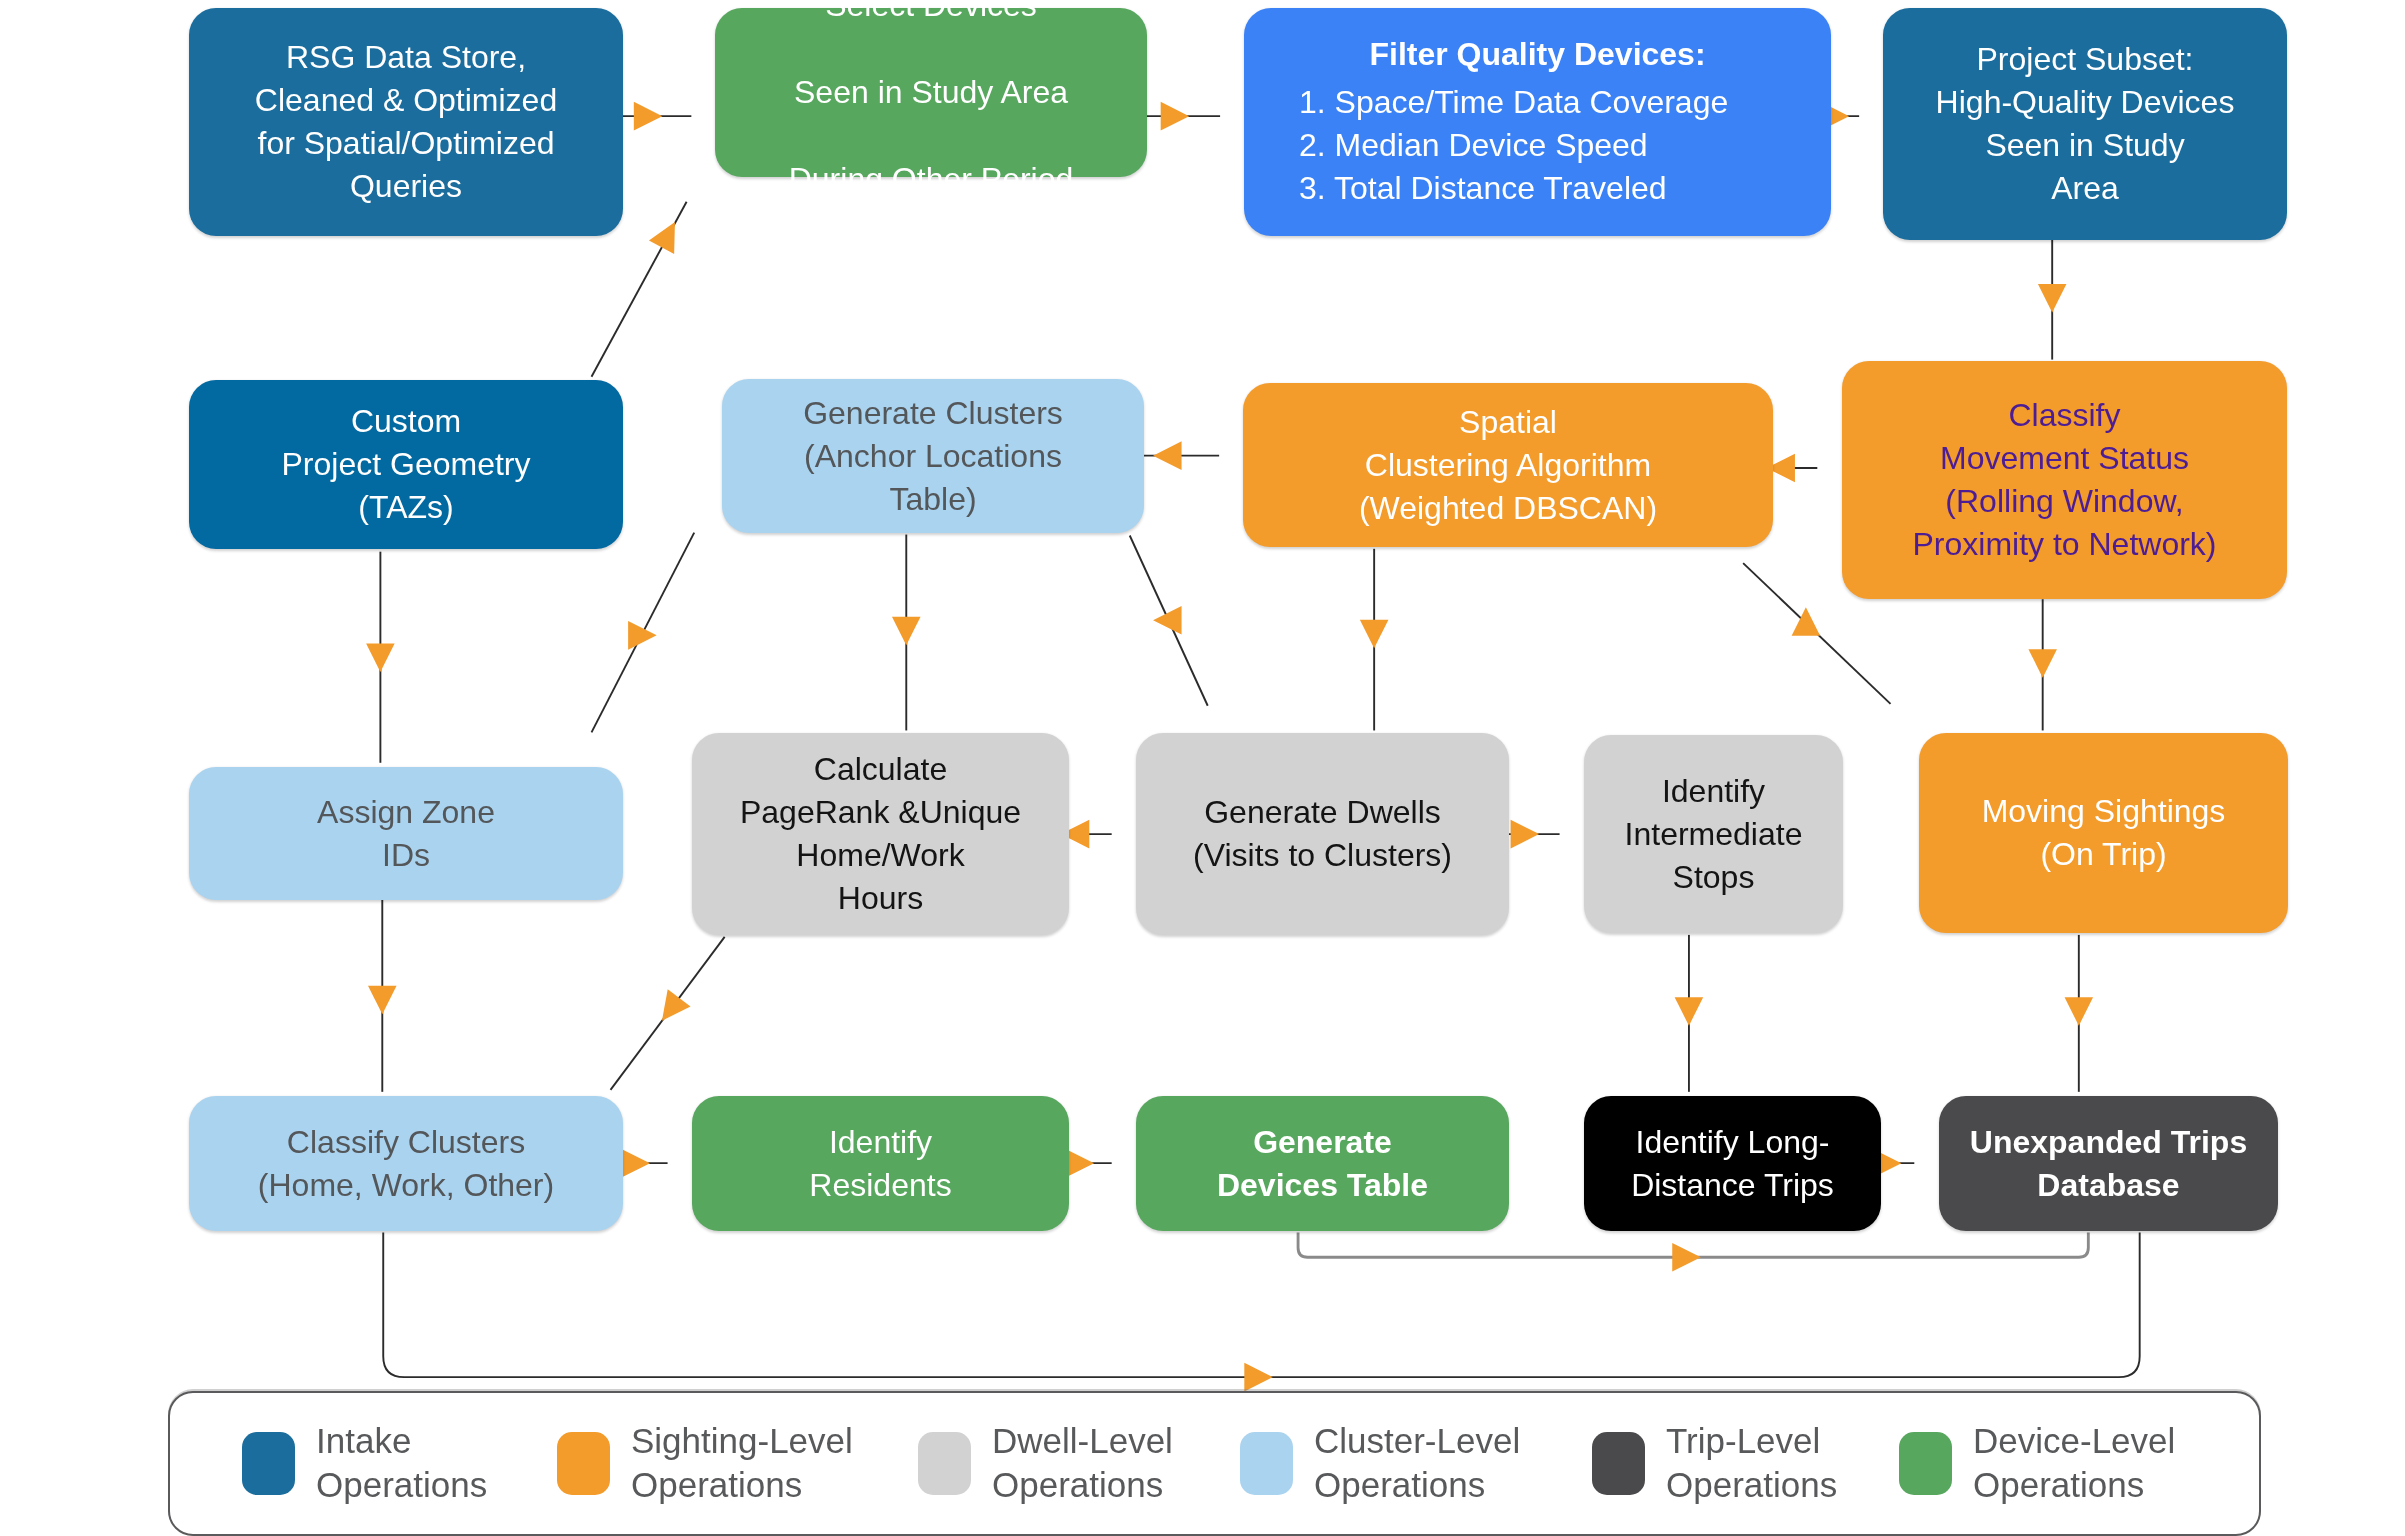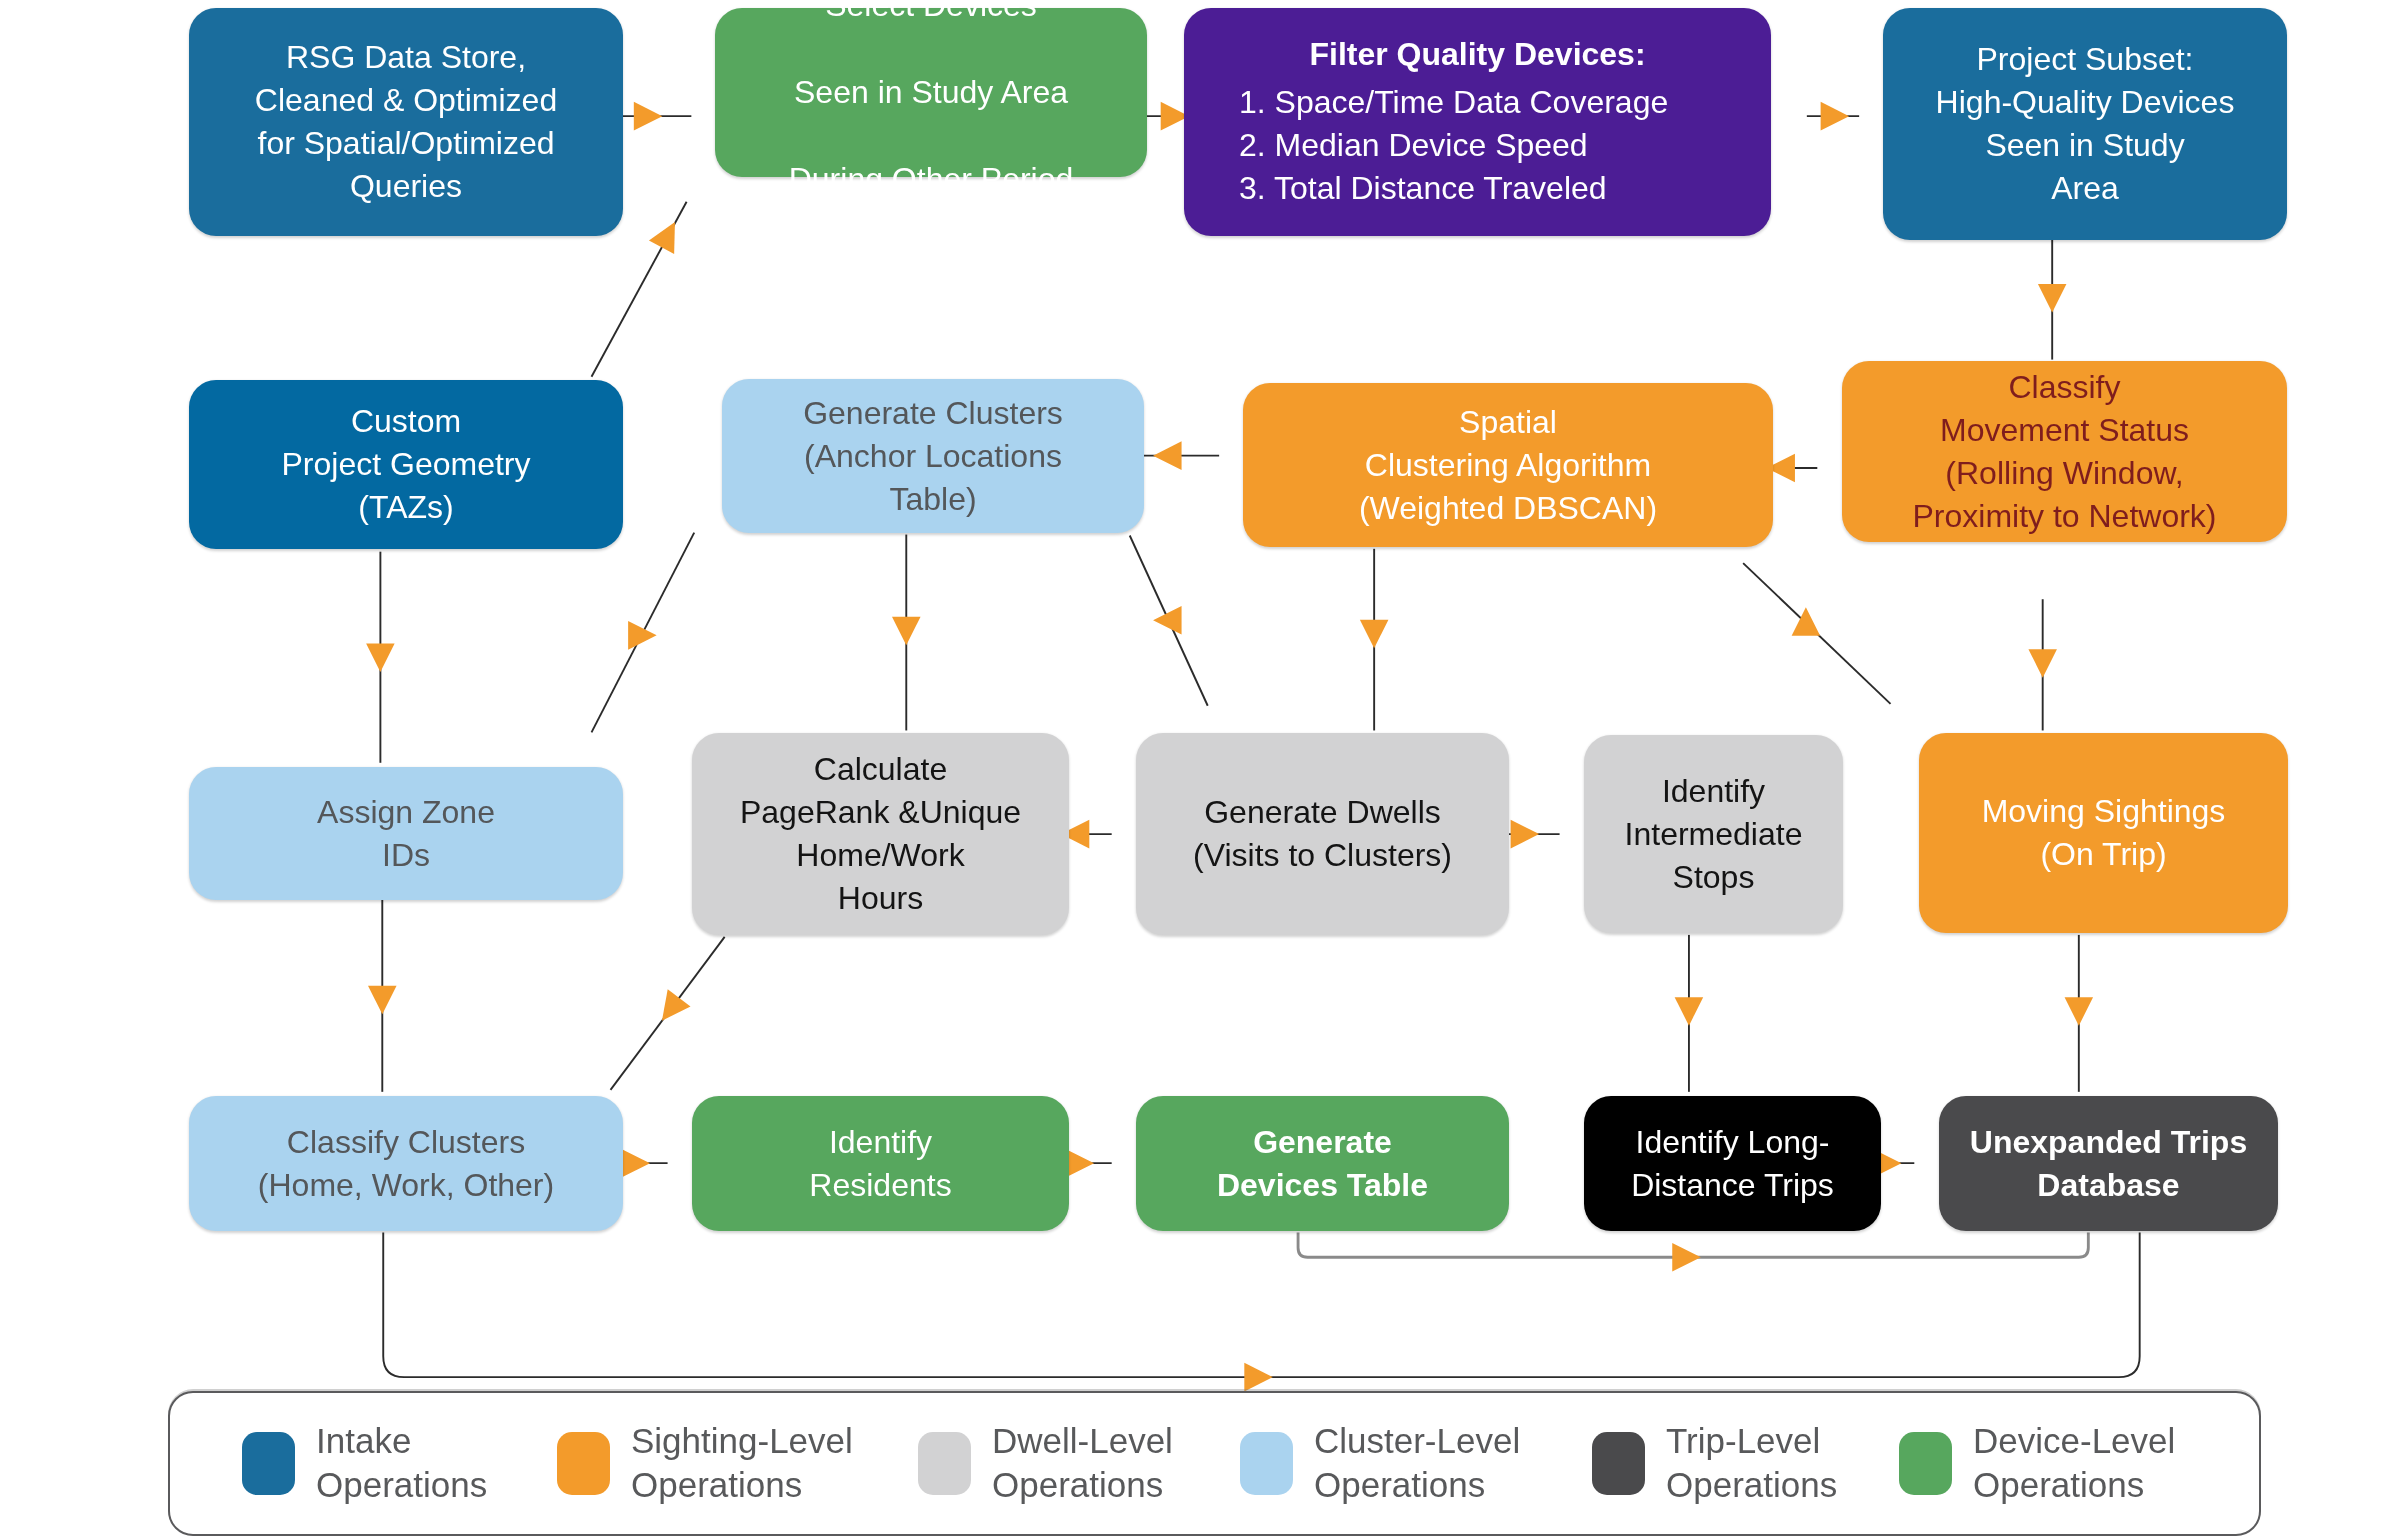--- a/index.html
+++ b/index.html
@@ -154,21 +154,21 @@
         <span class="nline">RSG Data Store,</span>
         <span class="nline">Cleaned &amp; Optimized</span>
         <span class="nline">for Spatial/Optimized</span>
         <span class="nline">Queries</span>
       </div>
       <div class="node" style="left: 691px; top: 7.6px; width: 432px; height: 169px; background: rgb(87, 167, 94); color: rgb(255, 255, 255); gap: 44px;">
         <span class="nline">Select Devices</span>
         <span class="nline">Seen in Study Area</span>
         <span class="nline">During Other Period</span>
       </div>
-      <div class="node list" style="left: 1160px; top: 7.6px; width: 587px; height: 228px; background: #4c1d95; color: rgb(255, 255, 255);">
+      <div class="node list" style="left: 1220px; top: 7.6px; width: 587px; height: 228px; background: #3b82f6; color: rgb(255, 255, 255);">
         <span class="nline first">Filter Quality Devices:</span>
         <span class="nline">1. Space/Time Data Coverage</span>
         <span class="nline">2. Median Device Speed</span>
         <span class="nline">3. Total Distance Traveled</span>
       </div>
       <div class="node" style="left: 1859px; top: 7.6px; width: 404px; height: 232px; background: rgb(26, 109, 157); color: rgb(255, 255, 255);">
         <span class="nline">Project Subset:</span>
         <span class="nline">High-Quality Devices</span>
         <span class="nline">Seen in Study</span>
         <span class="nline">Area</span>
@@ -181,21 +181,21 @@
       <div class="node" style="left: 698px; top: 379px; width: 422px; height: 154px; background: rgb(170, 211, 239); color: rgb(84, 87, 90);">
         <span class="nline">Generate Clusters</span>
         <span class="nline">(Anchor Locations</span>
         <span class="nline">Table)</span>
       </div>
       <div class="node" style="left: 1219px; top: 383px; width: 530px; height: 164px; background: rgb(243, 155, 43); color: rgb(255, 255, 255);">
         <span class="nline">Spatial</span>
         <span class="nline">Clustering Algorithm</span>
         <span class="nline">(Weighted DBSCAN)</span>
       </div>
-      <div class="node" style="left: 1818px; top: 361px; width: 445px; height: 181px; background: rgb(243, 155, 43); color: #7f1d1d;">
+      <div class="node" style="left: 1818px; top: 361px; width: 445px; height: 238px; background: rgb(243, 155, 43); color: #4c1d95;">
         <span class="nline">Classify</span>
         <span class="nline">Movement Status</span>
         <span class="nline">(Rolling Window,</span>
         <span class="nline">Proximity to Network)</span>
       </div>
       <div class="node" style="left: 165px; top: 767px; width: 434px; height: 133px; background: rgb(170, 211, 239); color: rgb(84, 87, 90);">
         <span class="nline">Assign Zone</span>
         <span class="nline">IDs</span>
       </div>
       <div class="node" style="left: 668px; top: 733px; width: 377px; height: 202px; background: rgb(210, 210, 211); color: rgb(20, 20, 20);">

